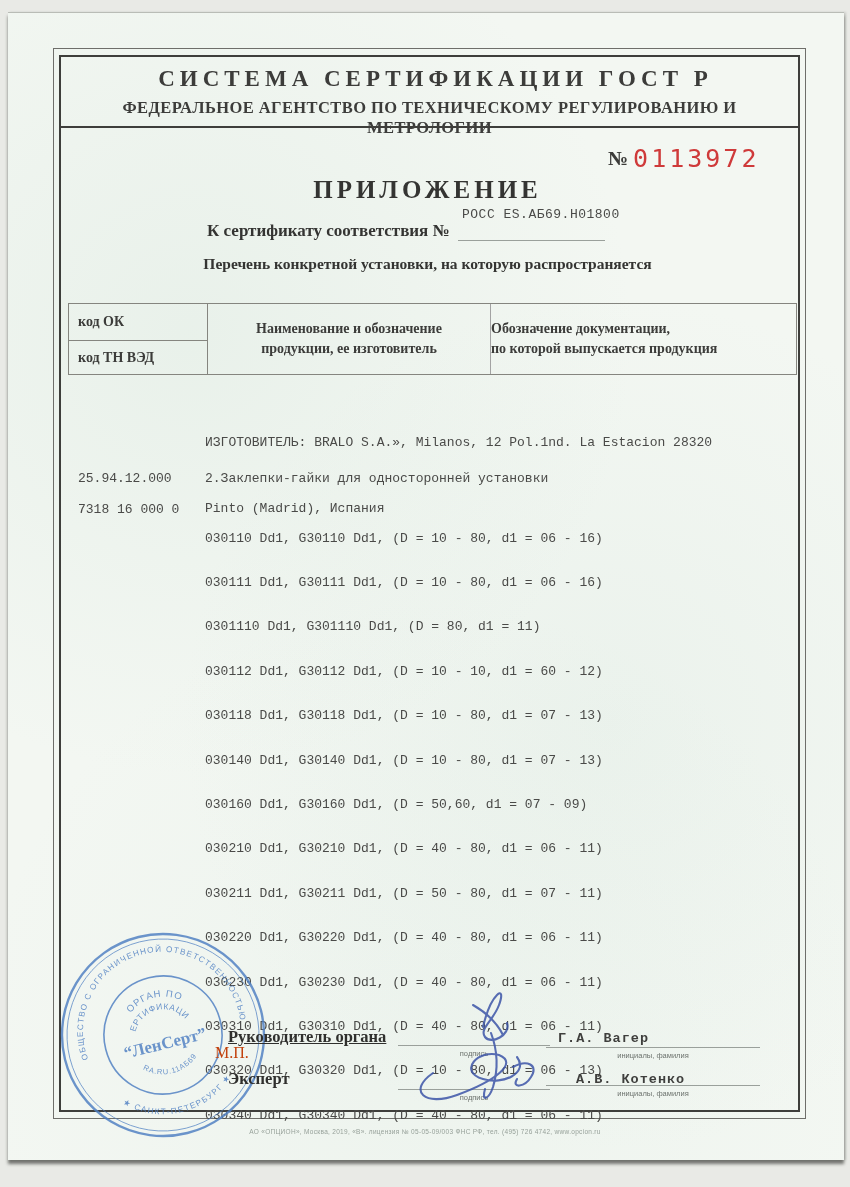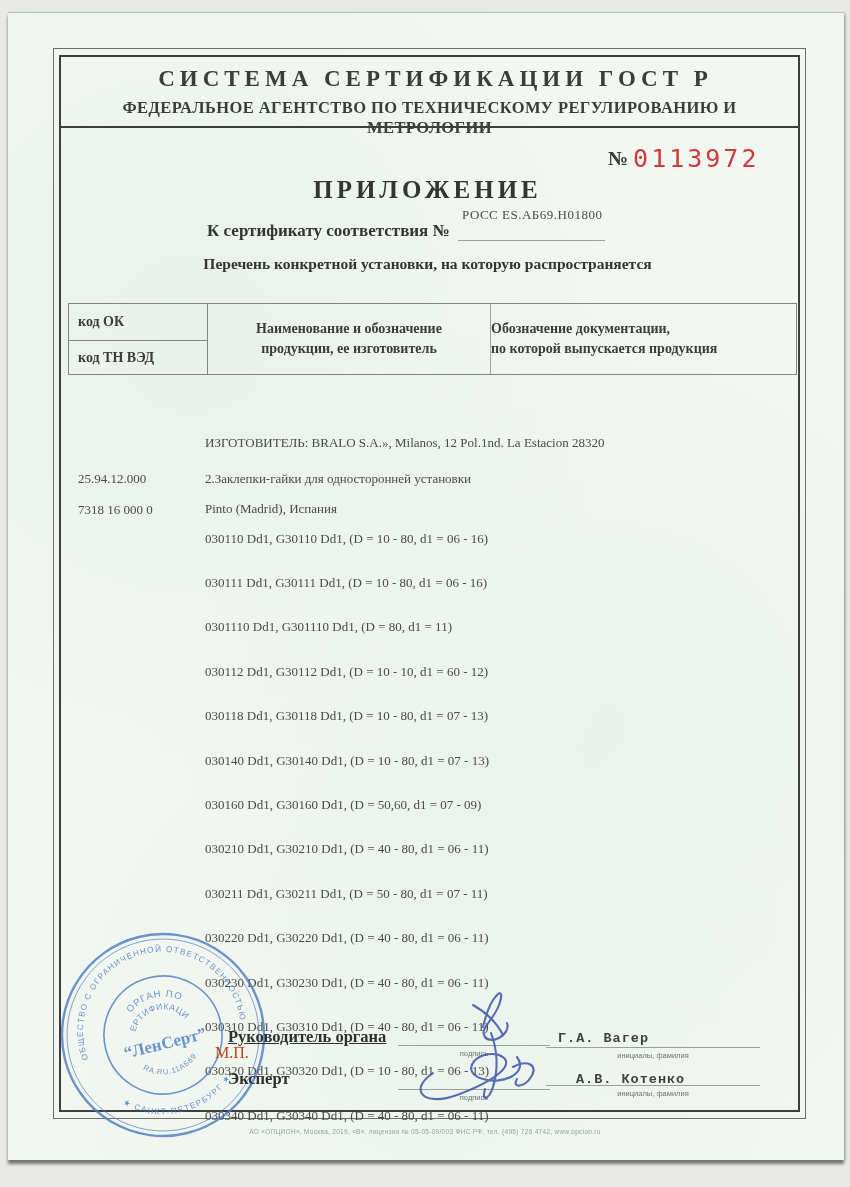--- a/index.html
+++ b/index.html
@@ -34,21 +34,21 @@
   .subtitle { position:absolute; left:55px; top:253px; width:745px; text-align:center;
     font-weight:bold; font-size:15.5px; line-height:21px; color:#343432; }
   .tbl { position:absolute; left:68px; top:303px; width:729px; height:72px; border:1px solid #85857f; font-weight:bold; font-size:14px; color:#3c3c3a; }
   .tbl .c1 { position:absolute; left:0; top:0; width:139px; height:100%; border-right:1px solid #85857f; }
   .tbl .c1a { height:37px; border-bottom:1px solid #85857f; display:flex; align-items:center; padding-left:9px; }
   .tbl .c1b { height:33px; display:flex; align-items:center; padding-left:9px; }
   .tbl .c2 { position:absolute; left:139px; top:0; width:283px; height:100%; border-right:1px solid #a3a3a3;
     display:flex; flex-direction:column; justify-content:center; align-items:center; text-align:center; line-height:20px; }
   .tbl .c3 { position:absolute; left:422px; top:0; width:307px; height:100%;
     display:flex; flex-direction:column; justify-content:center; align-items:flex-start; text-align:center; line-height:20px; }
-  .mono { font-family:Liberation Serif, serif; color:#4a4a48; }
+  .mono { font-family:Liberation Mono, monospace; color:#4a4a48; }
   .manufacturer { position:absolute; left:205px; top:388px; font-size:13px; line-height:22px; white-space:pre; }
   .code-ok { position:absolute; left:78px; top:471px; font-size:13px; }
   .prod-group { position:absolute; left:205px; top:471px; font-size:13px; }
   .code-tnved { position:absolute; left:78px; top:502px; font-size:13px; }
   .products { position:absolute; left:205px; top:502px; font-size:13px; line-height:14.8px; white-space:pre; }
   .sig-label { position:absolute; font-weight:bold; font-size:16.5px; color:#2f2f2d; }
   .sig-line { position:absolute; border-bottom:1.2px solid #9aa09b; }
   .sig-caption { position:absolute; font-size:7.5px; color:#6d736e; text-align:center; font-family:"Liberation Sans", sans-serif; }
   .sig-name { position:absolute; font-family:"Liberation Mono", monospace; font-weight:bold;
     font-size:13.5px; letter-spacing:1px; color:#3f3f3d; }

